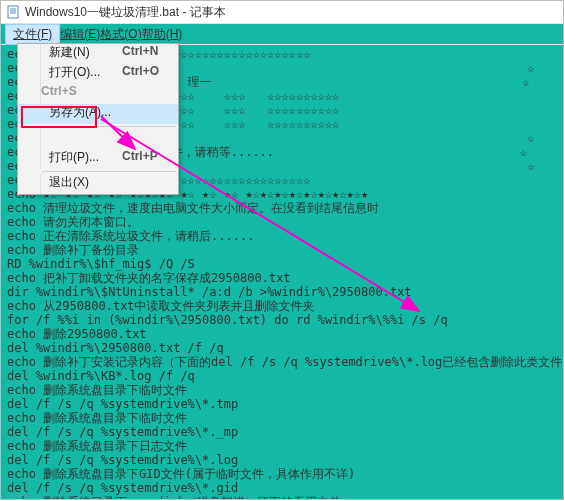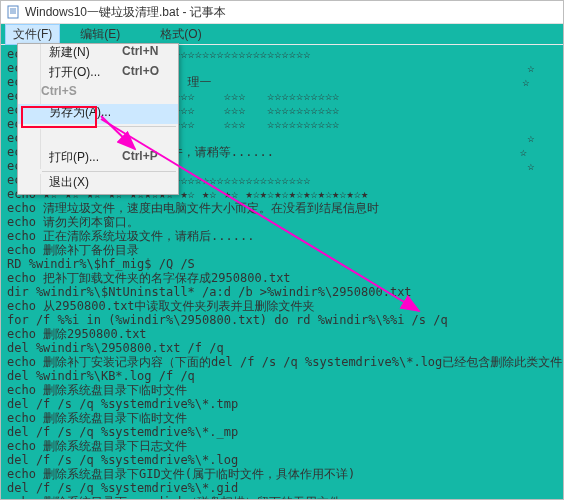--- a/index.html
+++ b/index.html
@@ -42,23 +42,24 @@
     font-size: 12px;
   }
   .menubar {
     height: 20px;
     display: flex;
     align-items: center;
     padding-left: 4px;
     font-size: 12px;
     color: #333;
     border-bottom: 1px solid #e8e8e8;
+    text-decoration: underline;
   }
   .menubar .menu-item {
-    padding: 2px 20px;
+    padding: 2px 0;
     cursor: default;
   }
   .menubar .menu-item.active {
     background: #cce8ff;
     border: 1px solid #99d1ff;
     padding: 1px 7px;
   }
   .content {
     position: absolute;
     top: 44px;
@@ -157,20 +158,21 @@
         <line x1="3" y1="8" x2="9" y2="8" stroke="#5a8ac6" stroke-width="1"></line>
       </svg>
     </span>
     <span>Windows10一键垃圾清理.bat - 记事本</span>
   </div>
 
   <div class="menubar">
     <div class="menu-item active">文件(F)</div>
     <div class="menu-item">编辑(E)</div>
     <div class="menu-item">格式(O)</div>
+    <div class="menu-item">帮助(H)</div>
   </div>
 
   <div class="content" id="content"><div class="line">echo ☆☆☆☆☆☆☆☆☆☆☆☆☆☆☆☆☆☆☆☆☆☆☆☆☆☆☆☆☆☆☆☆☆☆☆☆☆</div><div class="line">echo ☆                                                                  ☆</div><div class="line">echo ☆                   理一                                           ☆</div><div class="line">echo ☆☆☆☆☆☆☆☆☆☆☆☆☆☆☆☆☆☆☆☆☆    ☆☆☆   ☆☆☆☆☆☆☆☆☆☆</div><div class="line">echo ☆☆☆☆☆☆☆☆☆☆☆☆☆☆☆☆☆☆☆☆☆    ☆☆☆   ☆☆☆☆☆☆☆☆☆☆</div><div class="line">echo ☆☆☆☆☆☆☆☆☆☆☆☆☆☆☆☆☆☆☆☆☆    ☆☆☆   ☆☆☆☆☆☆☆☆☆☆</div><div class="line">echo ☆                                                                  ☆</div><div class="line">echo ☆          +P   文件，请稍等......                                  ☆</div><div class="line">echo ☆                                                                  ☆</div><div class="line">echo ☆☆☆☆☆☆☆☆☆☆☆☆☆☆☆☆☆☆☆☆☆☆☆☆☆☆☆☆☆☆☆☆☆☆☆☆☆</div><div class="line">echo ★☆ ★☆ ★☆ ★☆ ★☆★☆★☆ ★☆ ★☆ ★☆ ★☆★☆★☆★☆★☆★☆★☆★☆★</div><div class="line">echo 清理垃圾文件，速度由电脑文件大小而定。在没看到结尾信息时</div><div class="line">echo 请勿关闭本窗口。</div><div class="line">echo 正在清除系统垃圾文件，请稍后......</div><div class="line">echo 删除补丁备份目录</div><div class="line">RD %windir%\$hf_mig$ /Q /S</div><div class="line">echo 把补丁卸载文件夹的名字保存成2950800.txt</div><div class="line">dir %windir%\$NtUninstall* /a:d /b &gt;%windir%\2950800.txt</div><div class="line">echo 从2950800.txt中读取文件夹列表并且删除文件夹</div><div class="line">for /f %%i in (%windir%\2950800.txt) do rd %windir%\%%i /s /q</div><div class="line">echo 删除2950800.txt</div><div class="line">del %windir%\2950800.txt /f /q</div><div class="line">echo 删除补丁安装记录内容（下面的del /f /s /q %systemdrive%\*.log已经包含删除此类文件）</div><div class="line">del %windir%\KB*.log /f /q</div><div class="line">echo 删除系统盘目录下临时文件</div><div class="line">del /f /s /q %systemdrive%\*.tmp</div><div class="line">echo 删除系统盘目录下临时文件</div><div class="line">del /f /s /q %systemdrive%\*._mp</div><div class="line">echo 删除系统盘目录下日志文件</div><div class="line">del /f /s /q %systemdrive%\*.log</div><div class="line">echo 删除系统盘目录下GID文件(属于临时文件，具体作用不详)</div><div class="line">del /f /s /q %systemdrive%\*.gid</div><div class="line">echo 删除系统目录下scandisk（磁盘扫描）留下的无用文件</div></div>
 
   <div class="dropdown" id="dropdown">
       <div class="row">
         <div class="iconcol"></div>
         <div class="label">新建(N)</div>
         <div class="shortcut">Ctrl+N</div>
       </div>

